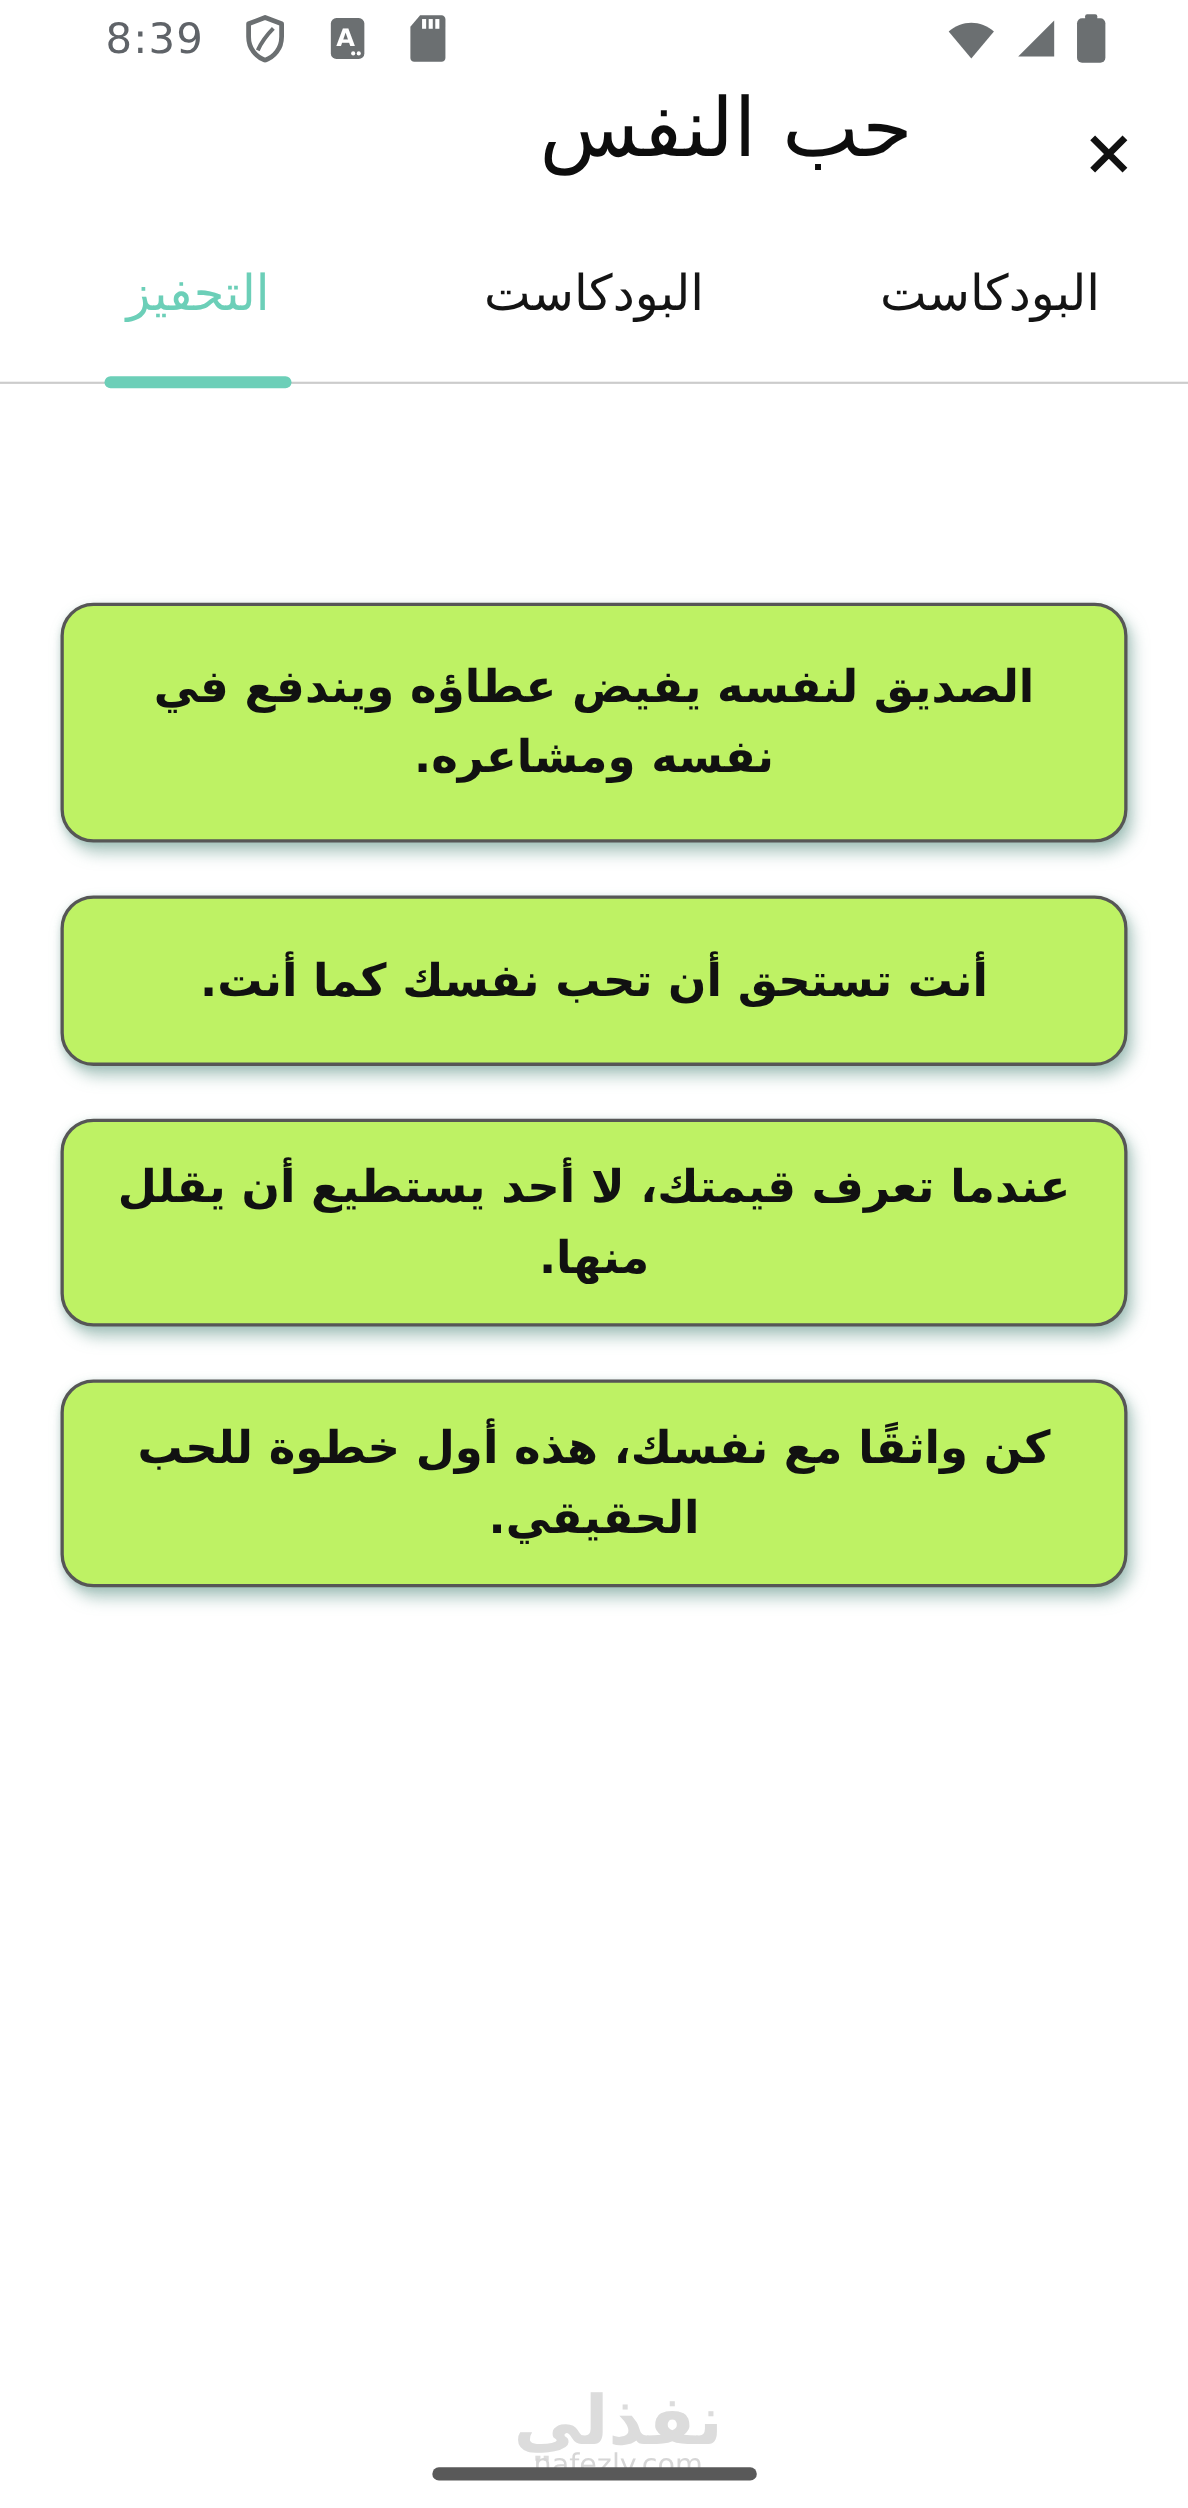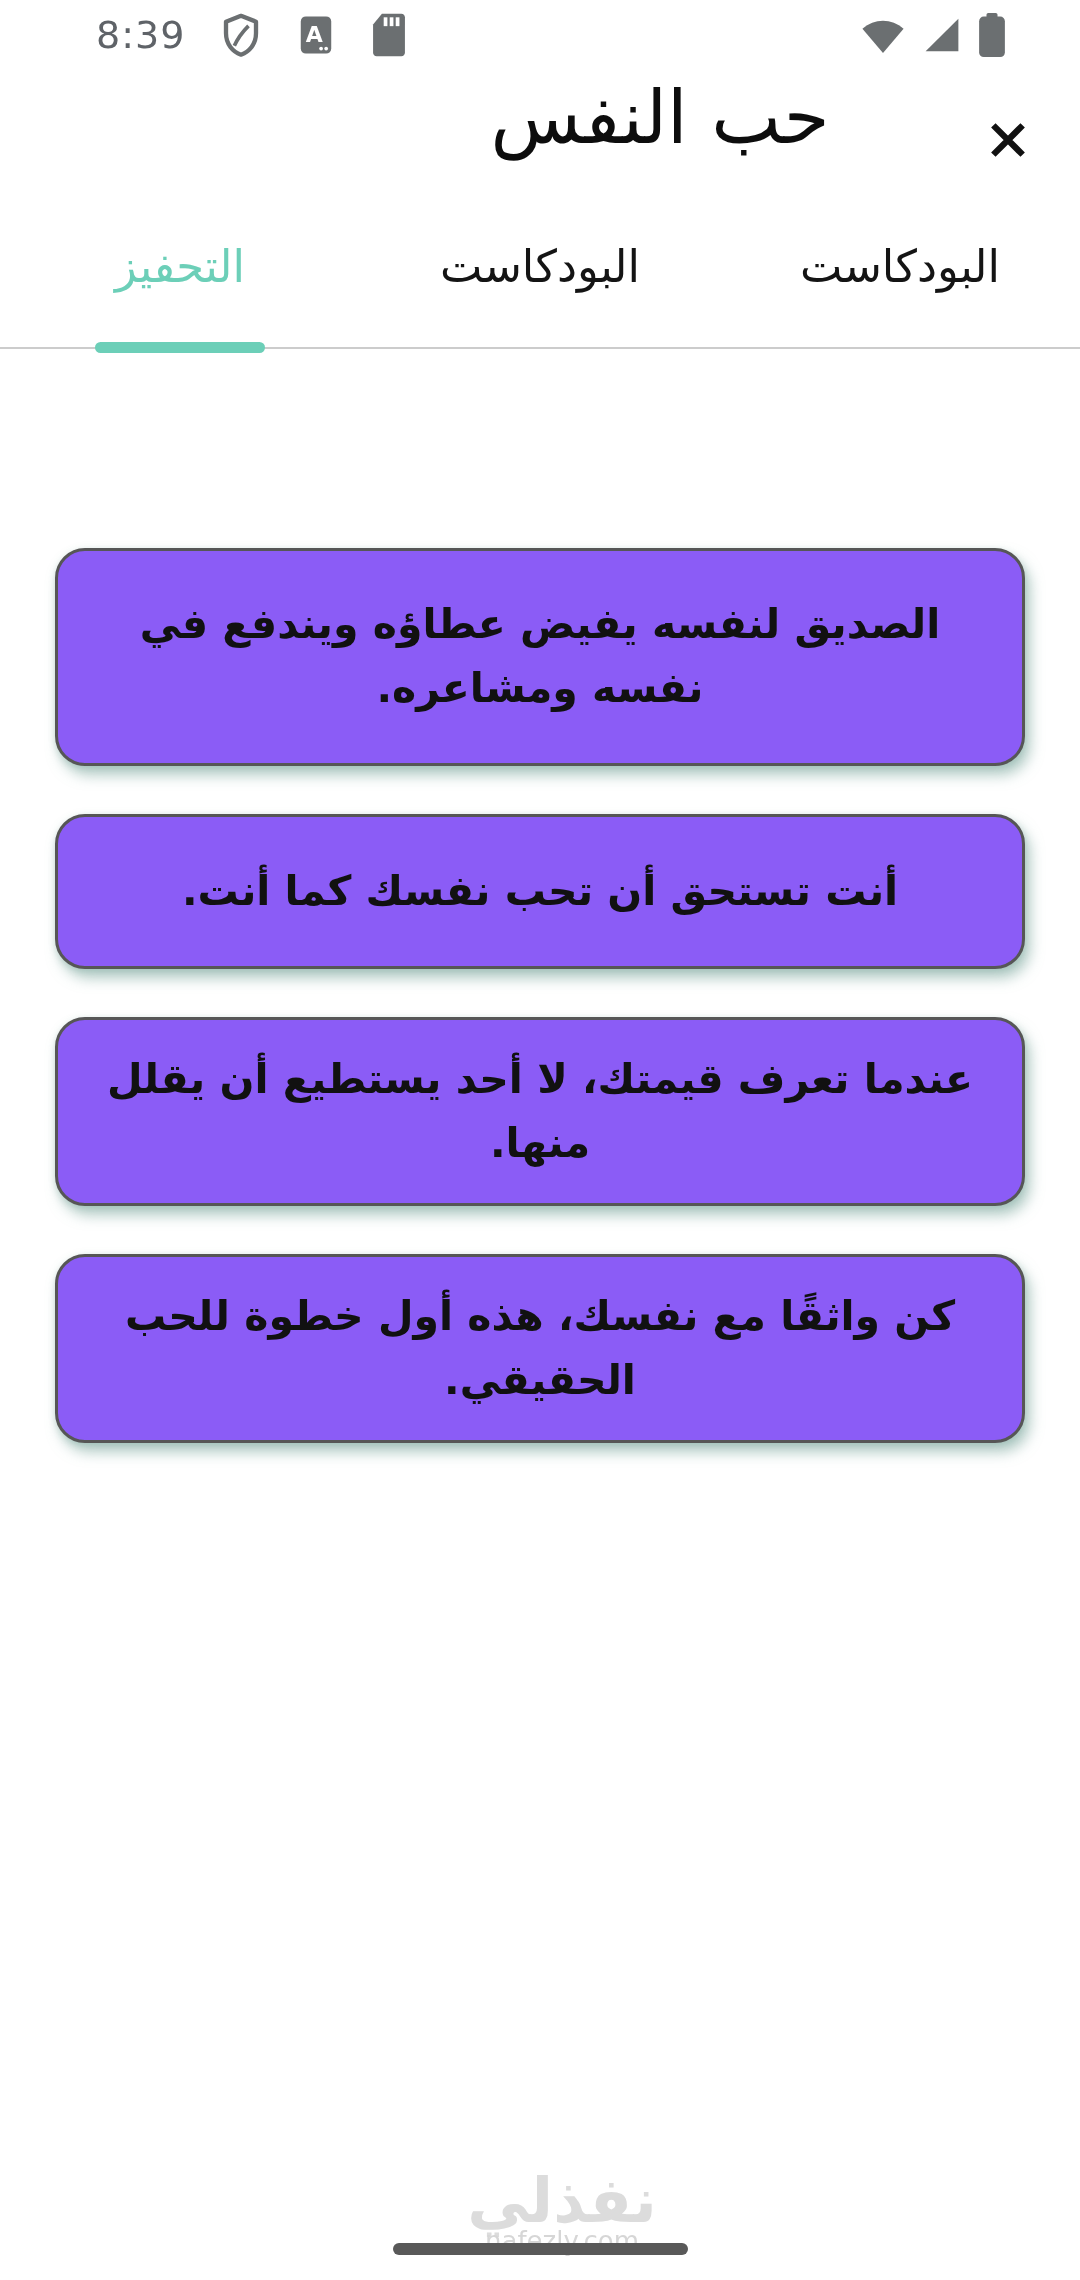--- a/index.html
+++ b/index.html
@@ -88,21 +88,21 @@
   
   .content {
     margin-top: 194px;
     padding: 0 55px;
     display: flex;
     flex-direction: column;
     gap: 48px;
   }
   .quote-card {
     direction: rtl;
-    background: #8b5cf6;
+    background: #bef264;
     border: 3px solid #565656;
     border-radius: 30px;
     min-height: 155px;
     display: flex;
     align-items: center;
     justify-content: center;
     padding: 28px 44px;
     text-align: center;
     font-size: 41px;
     font-weight: 700;

